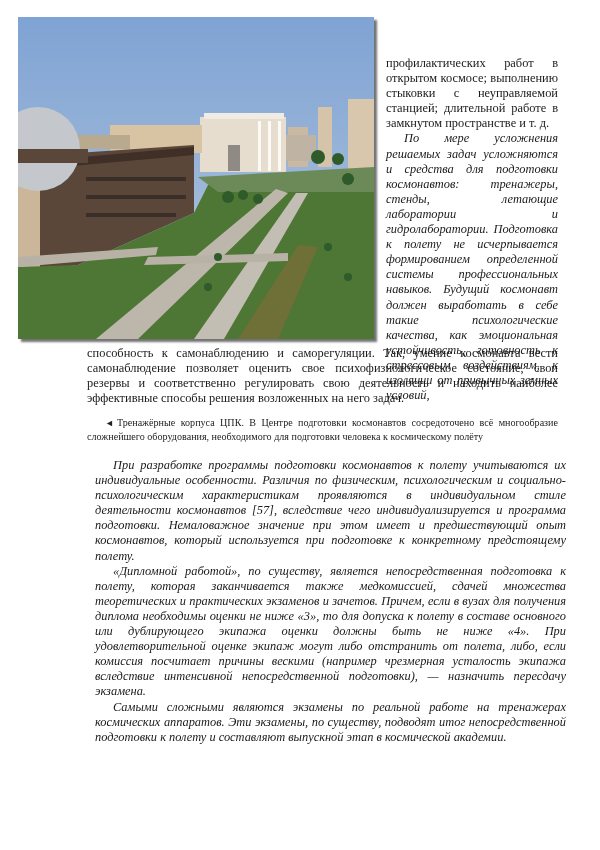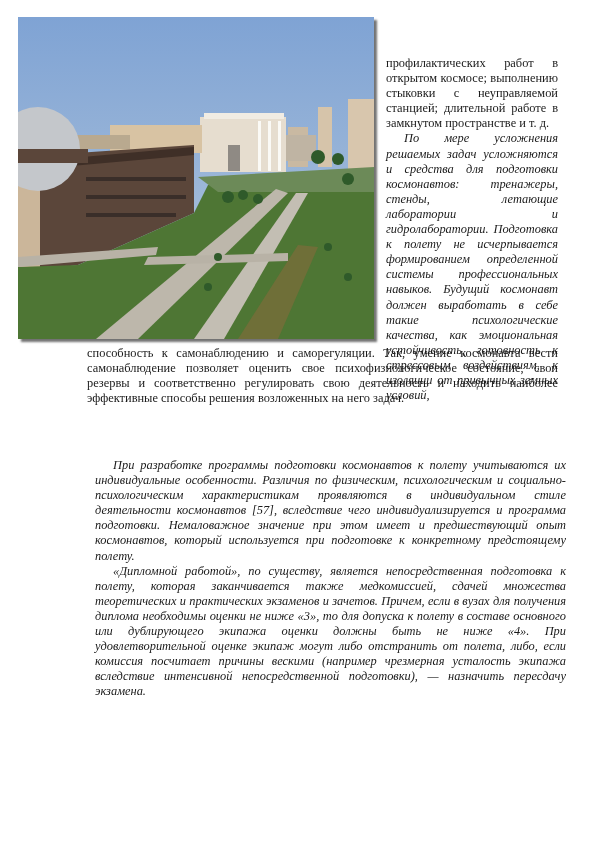--- a/index.html
+++ b/index.html
@@ -89,19 +89,25 @@
     </svg>
   </div>
 
   <div class="right-col">
     <p class="p">профилактических работ в открытом космосе; выполнению стыковки с неуправляемой станцией; длительной работе в замкнутом пространстве и т. д.</p>
     <p class="p indent">По мере усложнения решаемых задач усложняются и средства для подготовки космонавтов: тренажеры, стенды, летающие лаборатории и гидролаборатории. Подготовка к полету не исчерпывается формированием определенной системы профессиональных навыков. Будущий космонавт должен выработать в себе такие психологические качества, как эмоциональная устойчивость, готовность к стрессовым воздействиям, к изоляции от привычных земных условий,</p>
   </div>
 
   <p class="p wide" style="top:346px;">способность к самонаблюдению и саморегуляции. Так, умение космонавта вести самонаблюдение позволяет оценить свое психофизиологическое состояние, свои резервы и соответственно регулировать свою деятельность и находить наиболее эффективные способы решения возложенных на него задач.</p>
 
+  <div class="caption">
+    <div class="first">
+      <span class="arrow">◄</span><span>Тренажёрные корпуса ЦПК. В Центре подготовки космонавтов сосредоточено всё многообразие сложнейшего оборудования, необходимого для подготовки человека к космическому полёту</span>
+    </div>
+  </div>
 
   <div class="wide" style="top:458px;margin-left:8px;">
     <p class="p indent">При разработке программы подготовки космонавтов к полету учитываются их индивидуальные особенности. Различия по физическим, психологическим и социально-психологическим характеристикам проявляются в индивидуальном стиле деятельности космонавтов [57], вследствие чего индивидуализируется и программа подготовки. Немаловажное значение при этом имеет и предшествующий опыт космонавтов, который используется при подготовке к конкретному предстоящему полету.</p>
     <p class="p indent">«Дипломной работой», по существу, является непосредственная подготовка к полету, которая заканчивается также медкомиссией, сдачей множества теоретических и практических экзаменов и зачетов. Причем, если в вузах для получения диплома необходимы оценки не ниже «3», то для допуска к полету в составе основного или дублирующего экипажа оценки должны быть не ниже «4». При удовлетворительной оценке экипаж могут либо отстранить от полета, либо, если комиссия посчитает причины вескими (например чрезмерная усталость экипажа вследствие интенсивной непосредственной подготовки), — назначить пересдачу экзамена.</p>
+    <p class="p indent">Самыми сложными являются экзамены по реальной работе на тренажерах космических аппаратов. Эти экзамены, по существу, подводят итог непосредственной подготовки к полету и составляют выпускной этап в космической академии.</p>
   </div>
 
 </div>
 
 </body></html>

